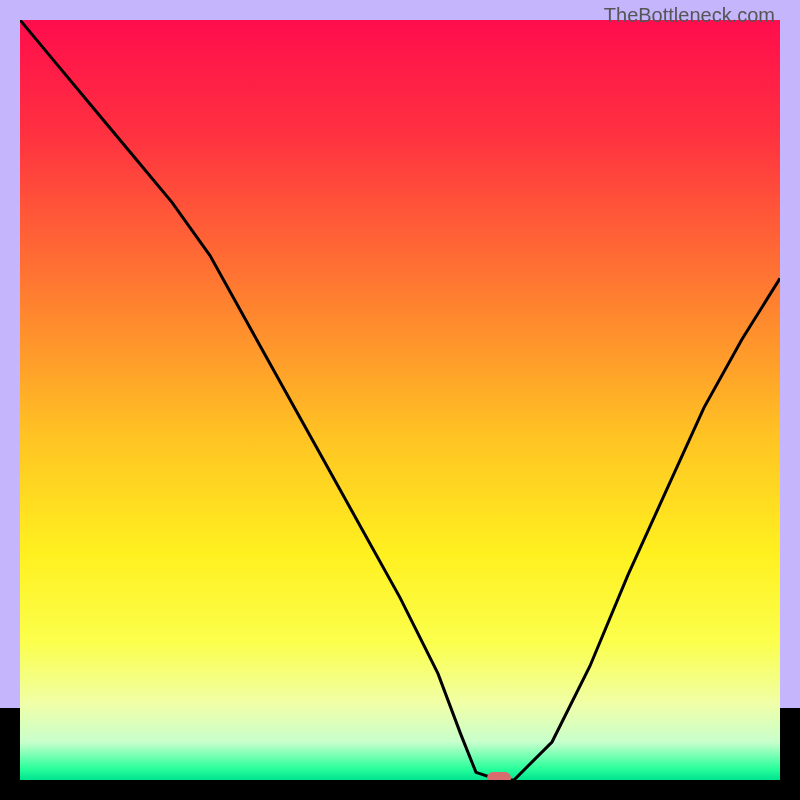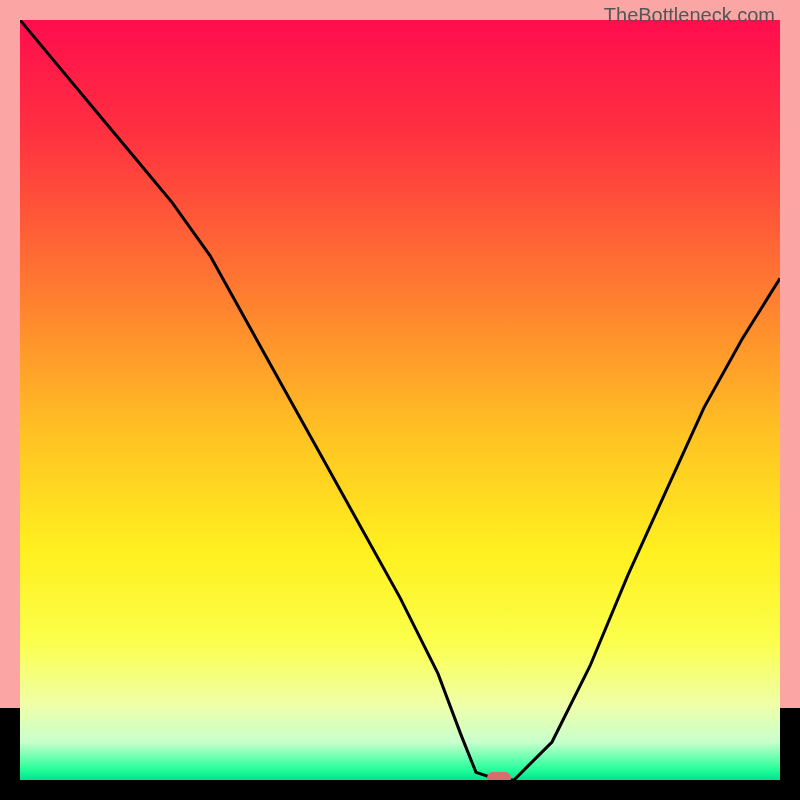--- a/index.html
+++ b/index.html
@@ -8,21 +8,21 @@
     background: #000;
     width: 800px;
     height: 800px;
     overflow: hidden;
     font-family: Arial, sans-serif;
   }
   .chart-container {
     position: relative;
     width: 800px;
     height: 708px;
-    background: #fca5a5;
+    background: #c4b5fd;
   }
   .plot-area {
     position: absolute;
     left: 20px;
     top: 20px;
     width: 760px;
     height: 760px;
     overflow: hidden;
   }
   .gradient-bg {

